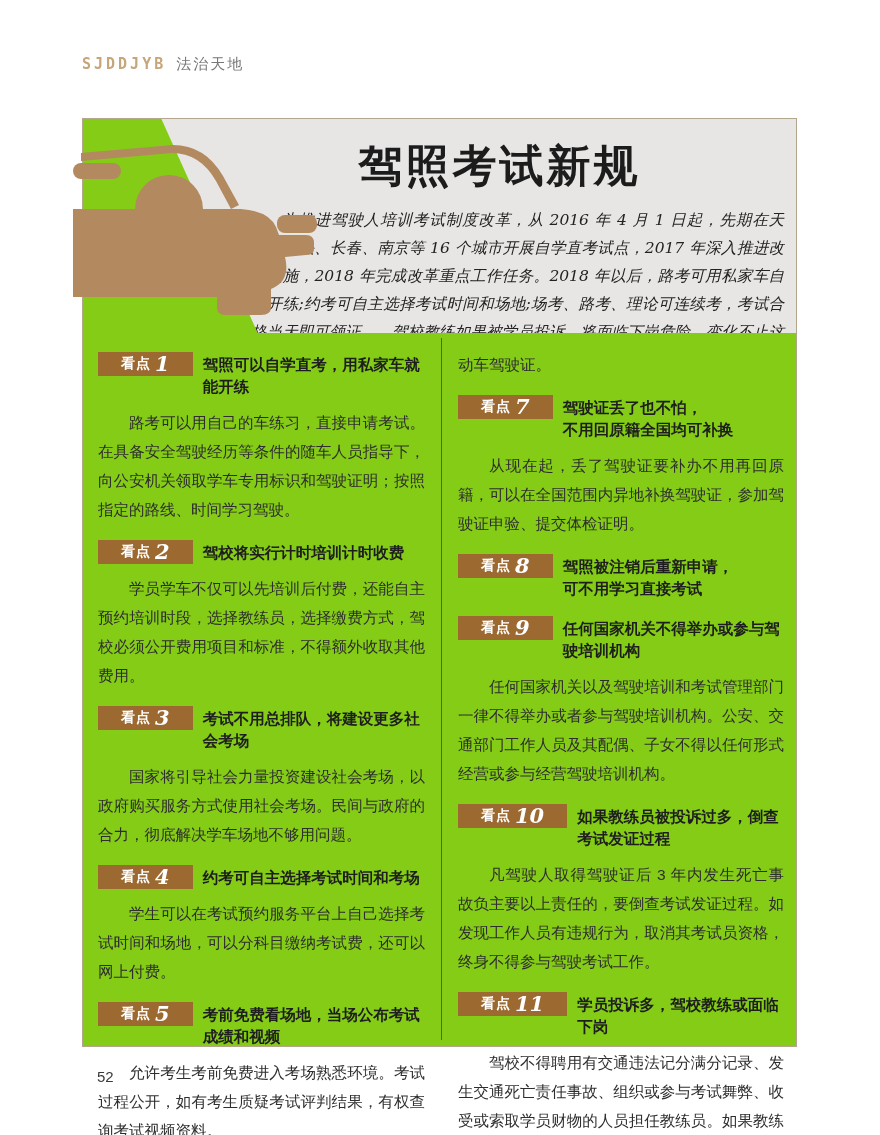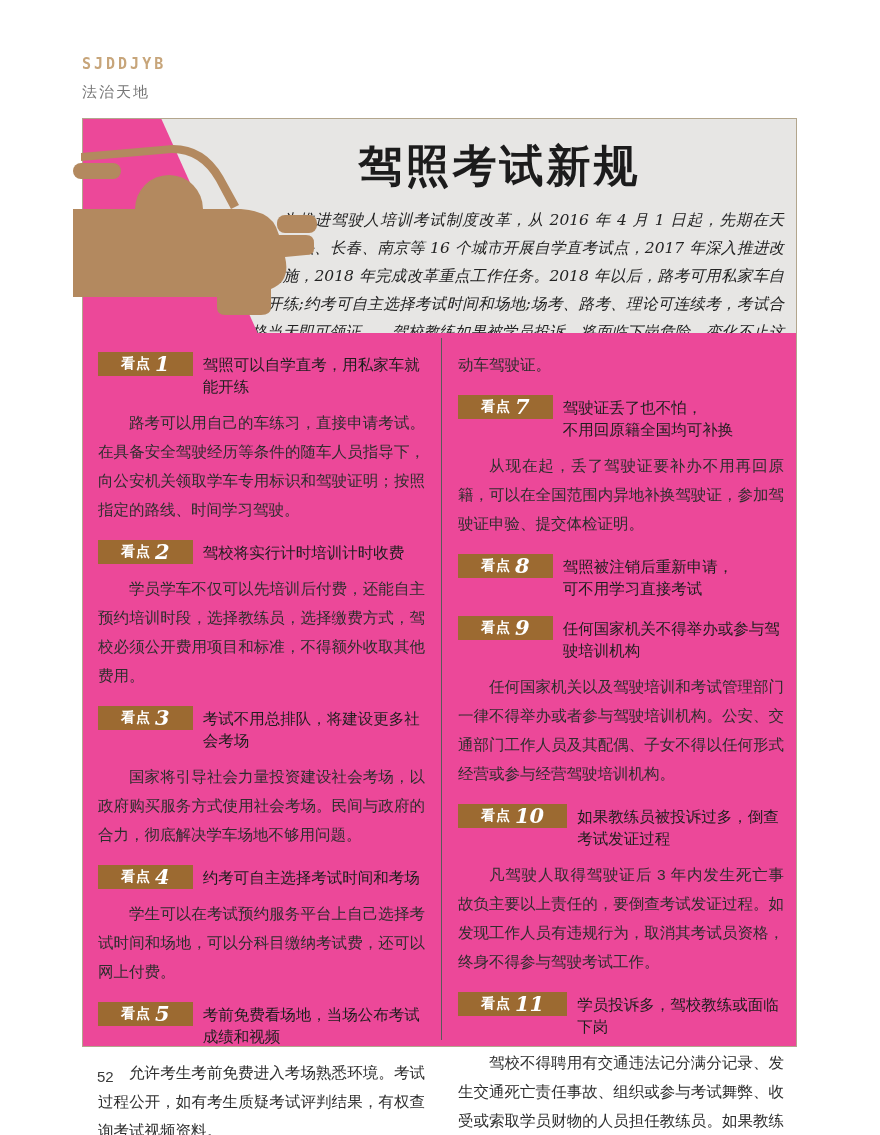--- a/index.html
+++ b/index.html
@@ -10,34 +10,33 @@
     background: #ffffff;
     font-family: "Liberation Sans", "DejaVu Sans", sans-serif;
     color: #2e2e2e;
     overflow: hidden;
   }
   
   .masthead {
     position: absolute; left: 82px; top: 55px;
     display: flex; align-items: baseline; gap: 10px;
     font-size: 15px;
-    flex-direction: column;
   }
   .masthead .code {
     font-family: "DejaVu Sans Mono", monospace;
     color: #c7a57a; letter-spacing: 3px; font-weight: bold;
   }
   .masthead .section { color: #767676; letter-spacing: 2px; }
 
   
   .content-box {
     position: absolute; left: 82px; top: 118px;
     width: 715px; height: 929px;
     border: 1px solid #b3a68d;
-    background: #ec4899;
+    background: #84cc16;
   }
 
   
   .banner {
     position: relative;
     width: 100%; height: 214px;
     background: linear-gradient(#e7e6e4, #e7e6e4);
     clip-path: polygon(11% 0, 100% 0, 100% 100%, 24.5% 100%);
   }
   .banner-title {
@@ -88,21 +87,21 @@
     display: inline-flex; align-items: center; justify-content: center;
     gap: 4px; padding: 0 23px;
   }
   .badge-label { font-size: 14px; font-weight: bold; letter-spacing: 1px; }
   .badge-num {
     font-family: "DejaVu Serif", "Liberation Serif", serif;
     font-style: italic; font-weight: bold;
     font-size: 21px; line-height: 1; transform: translateY(-1px);
   }
   .point-title {
-    font-size: 15.5px; font-weight: normal; color: #1e1e1e;
+    font-size: 15.5px; font-weight: bold; color: #1e1e1e;
     line-height: 22px; padding-top: 2px;
     white-space: pre-line;
   }
   .point-body {
     margin-top: 10px;
     font-size: 15.5px; line-height: 29px; color: #2e2e2e;
     text-align: justify; text-indent: 2em;
   }
 
   .page-number {

